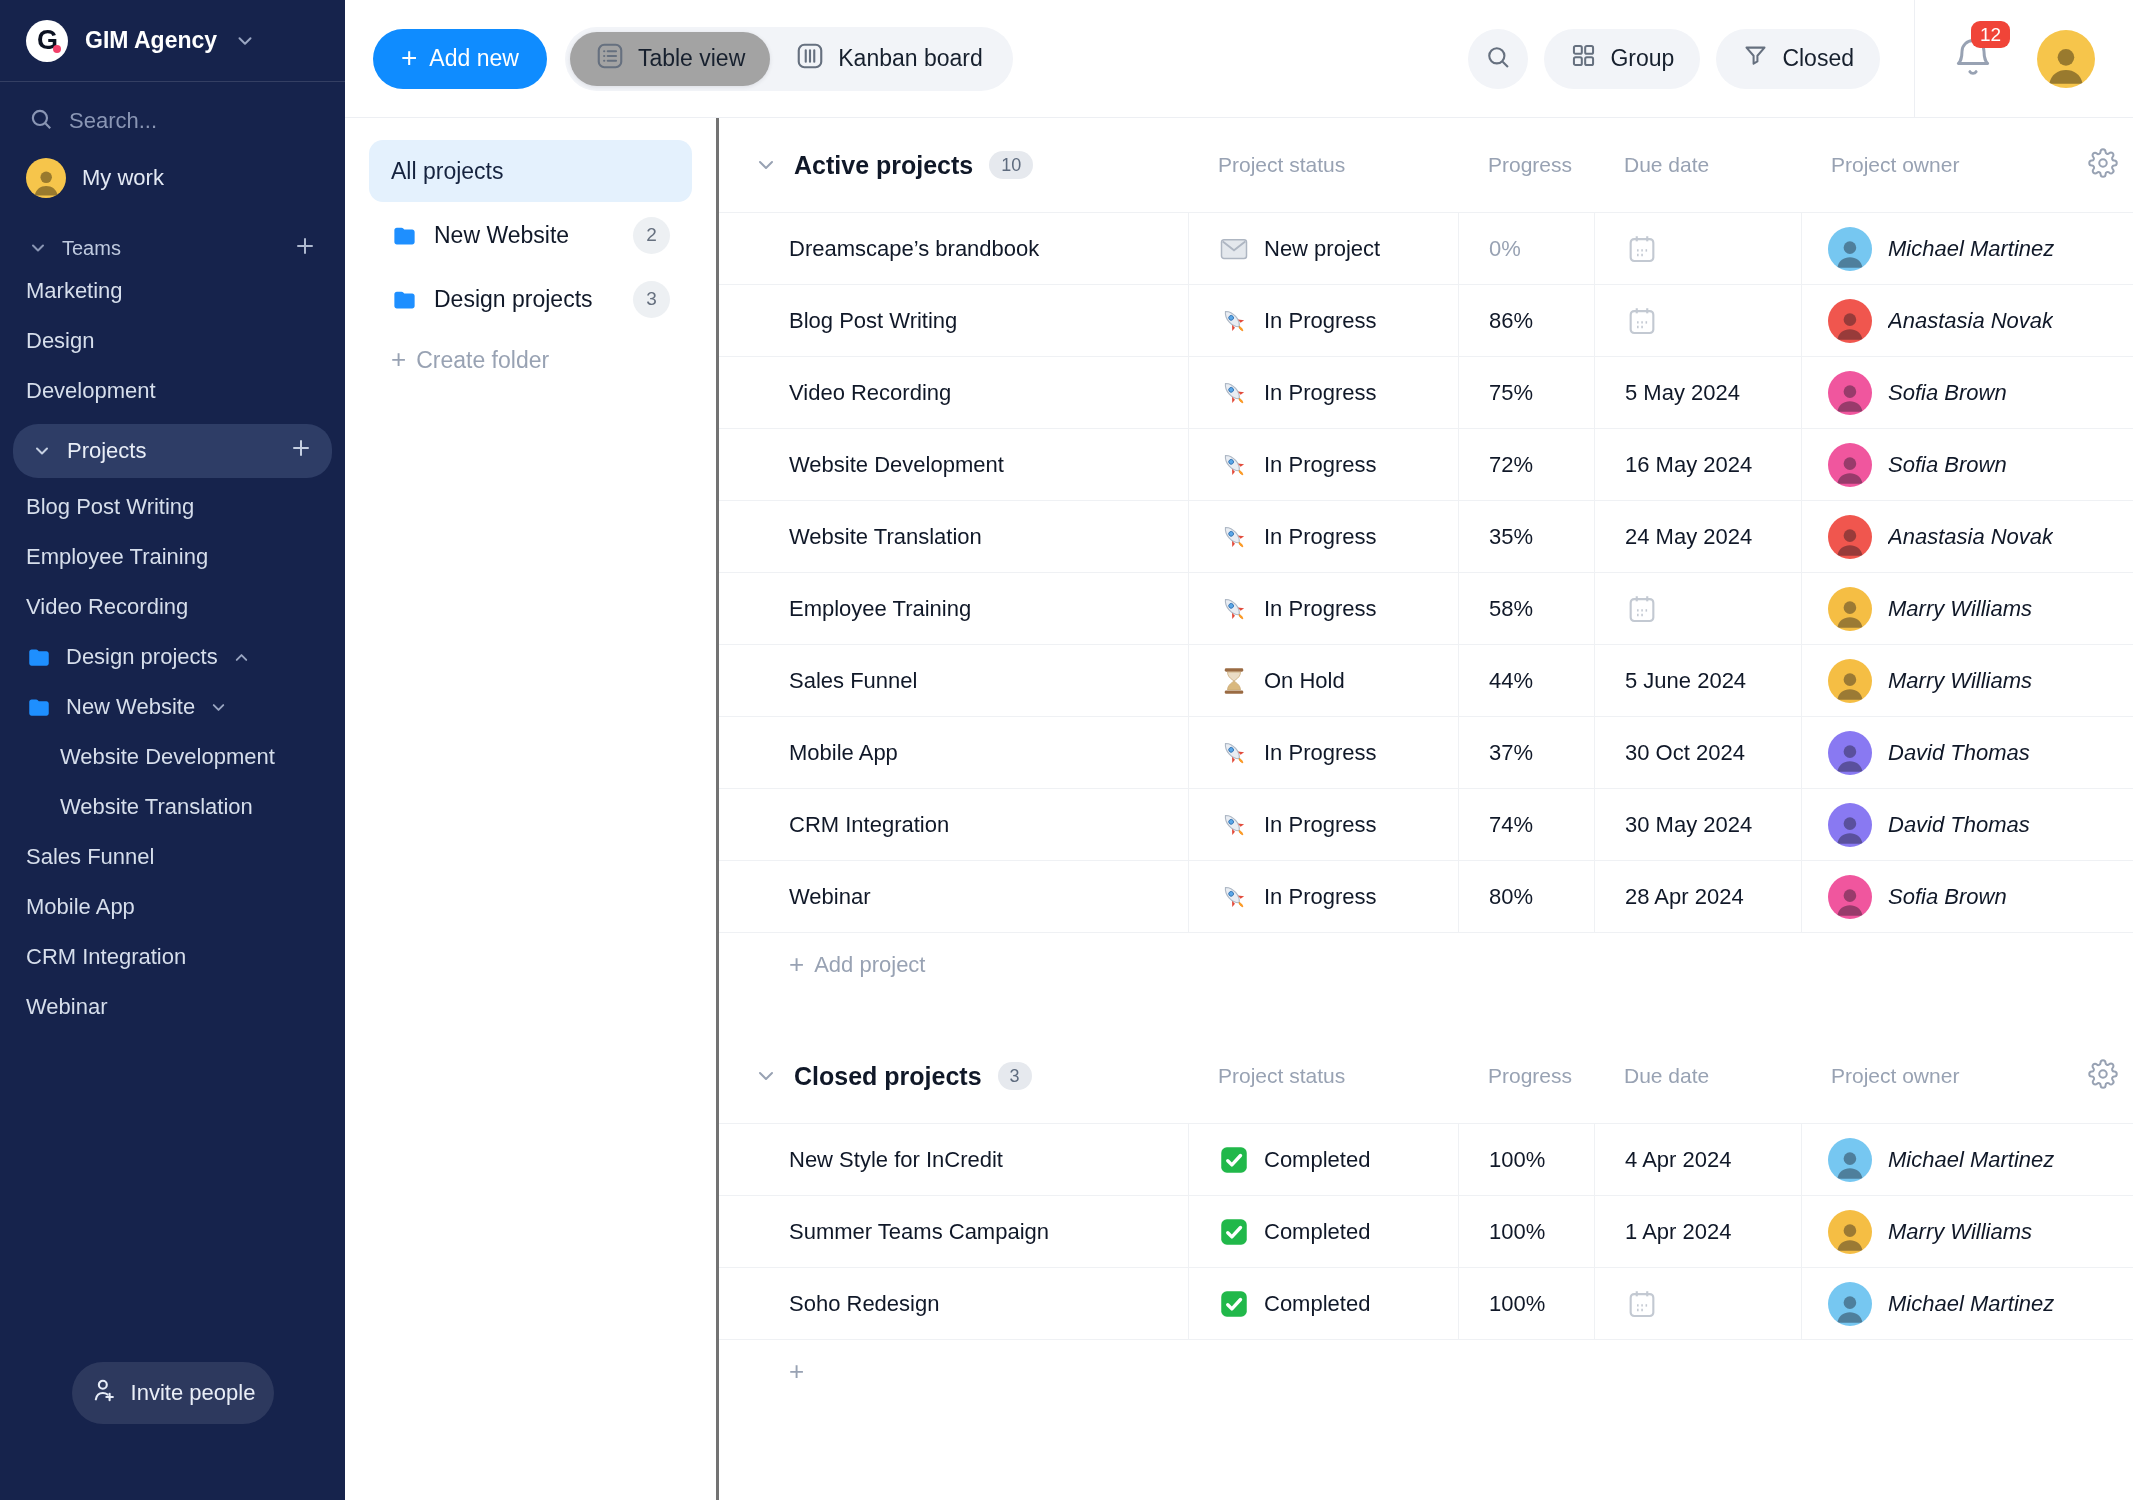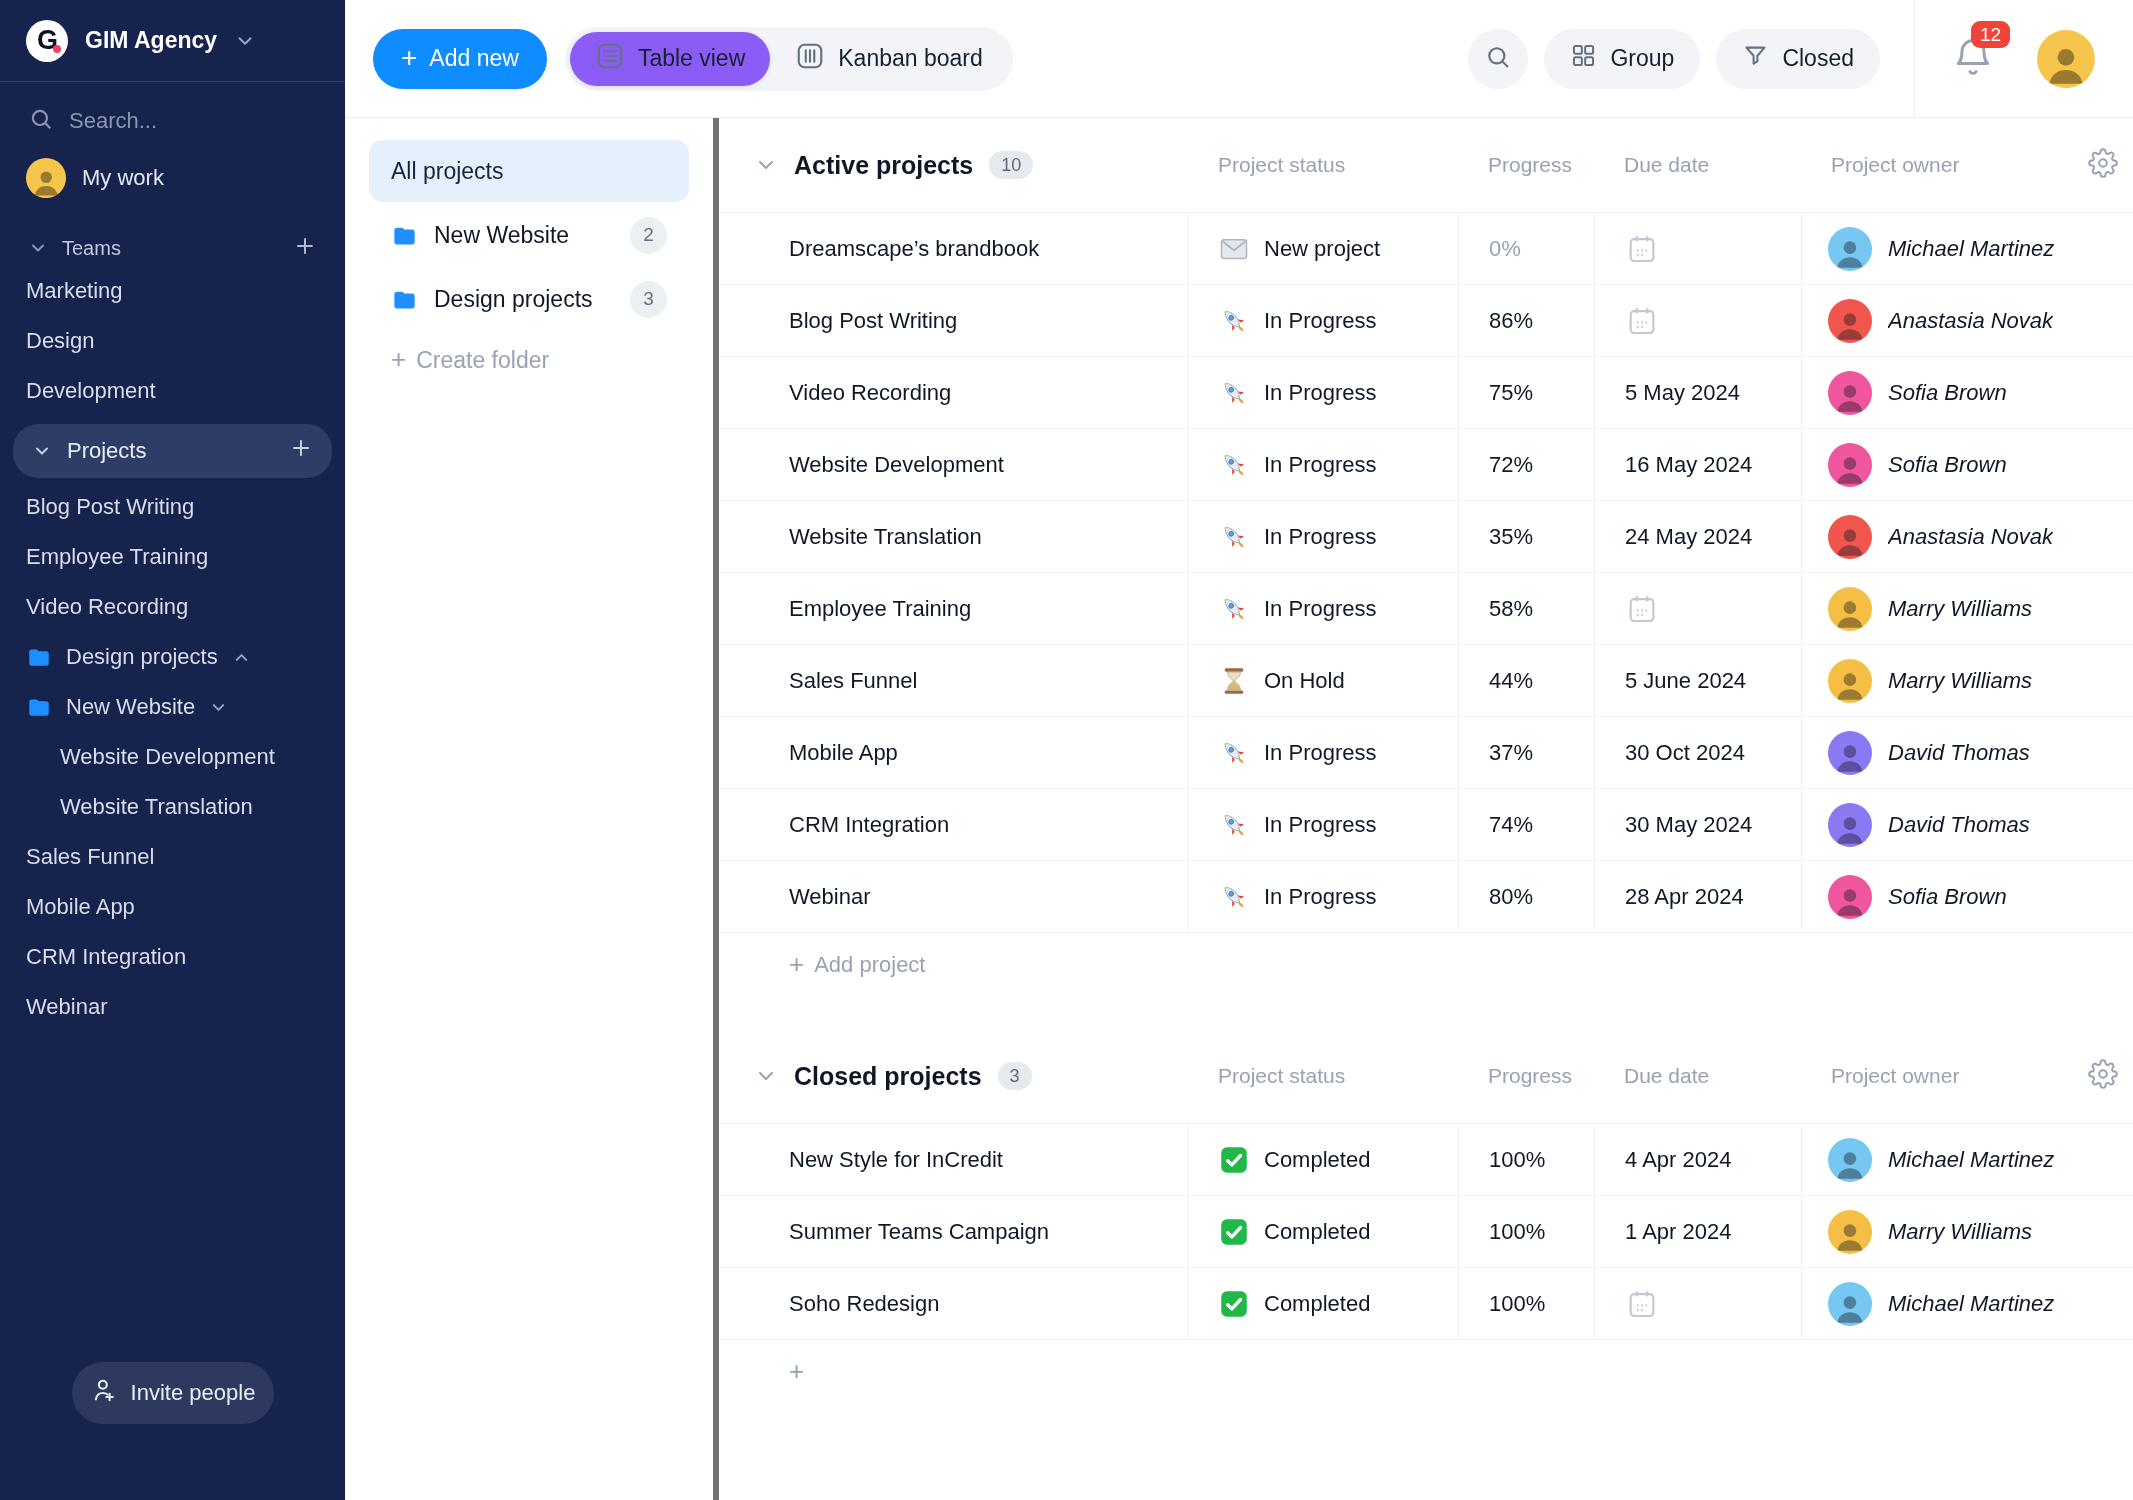--- a/index.html
+++ b/index.html
@@ -31,32 +31,32 @@
   .sb-spacer { flex:1; }
   .invite { margin:0 auto 76px; height:62px; width:202px; background:rgba(255,255,255,.10); border-radius:31px; display:flex; align-items:center; justify-content:center; gap:13px; font-size:22px; color:#E9EEF7; cursor:pointer; }
 
   
   .main { flex:1; display:flex; flex-direction:column; min-width:0; }
   .topbar { height:118px; flex:0 0 118px; display:flex; align-items:center; padding:0 38px 0 28px; border-bottom:1px solid #EDEFF3; }
   .btn-add { display:flex; align-items:center; gap:12px; background:#0F8CFF; color:#fff; height:60px; border-radius:30px; padding:0 28px; font-size:23px; border:none; cursor:pointer; font-family:inherit; }
   .btn-add .plus-lg { font-size:28px; font-weight:400; line-height:1; margin-top:-2px; }
   .segmented { display:flex; align-items:center; background:#F2F4F8; border-radius:32px; padding:5px; margin-left:18px; height:64px; }
   .seg { display:flex; align-items:center; gap:13px; height:54px; padding:0 25px; border-radius:27px; font-size:23px; color:#17202E; cursor:pointer; }
-  .seg.active { background:#8b5cf6; box-shadow:0 1px 4px rgba(16,24,40,.10); }
+  .seg.active { background:#a3a3a3; box-shadow:0 1px 4px rgba(16,24,40,.10); }
   .icbtn { width:60px; height:60px; border-radius:50%; background:#F2F4F8; display:flex; align-items:center; justify-content:center; margin-left:auto; border:none; cursor:pointer; }
   .pillbtn { display:flex; align-items:center; gap:13px; height:60px; border-radius:30px; background:#F2F4F8; padding:0 26px; font-size:23px; color:#17202E; margin-left:16px; border:none; cursor:pointer; font-family:inherit; }
   .vdiv { width:1px; align-self:stretch; background:#EDEFF3; margin:0 36px 0 34px; }
   .bell { position:relative; display:flex; align-items:center; cursor:pointer; }
   .nbadge { position:absolute; top:-14px; left:20px; background:#F04438; color:#fff; font-size:19px; font-weight:400; border-radius:9px; padding:4px 9px; line-height:1; }
   .avatar-top { width:58px; height:58px; border-radius:50%; overflow:hidden; margin-left:42px; cursor:pointer; }
 
   .content { flex:1; display:flex; min-height:0; }
 
   
-  .folders { width:374px; flex:0 0 374px; border-right:6px solid #737373; padding:22px 24px 0; }
+  .folders { width:374px; flex:0 0 374px; border-right:3px solid #737373; padding:22px 24px 0; }
   .frow { height:62px; display:flex; align-items:center; gap:16px; padding:0 22px; border-radius:14px; font-size:23px; color:#101828; cursor:pointer; margin-bottom:2px; }
   .frow.active { background:#E4F1FD; color:#15233F; }
   .fcount { margin-left:auto; width:37px; height:37px; border-radius:50%; background:#EDF0F3; color:#66707F; font-size:19px; display:flex; align-items:center; justify-content:center; }
   .create-folder { margin-top:10px; height:40px; display:flex; align-items:center; gap:10px; padding:0 22px; font-size:23px; color:#98A2B3; cursor:pointer; }
   .create-folder .plus-g { font-size:26px; line-height:1; margin-top:-2px; }
 
   
   .table { flex:1; min-width:0; display:flex; flex-direction:column; }
   .tsec .sec-head { height:94px; display:grid; grid-template-columns:469px 270px 136px 207px 1fr 60px; align-items:center; }
   .head-title { display:flex; align-items:center; gap:16px; padding-left:35px; }

